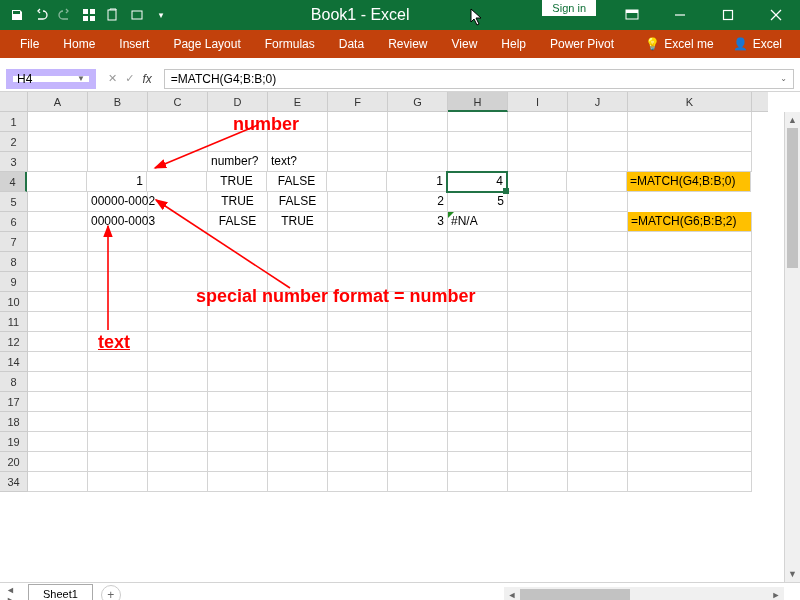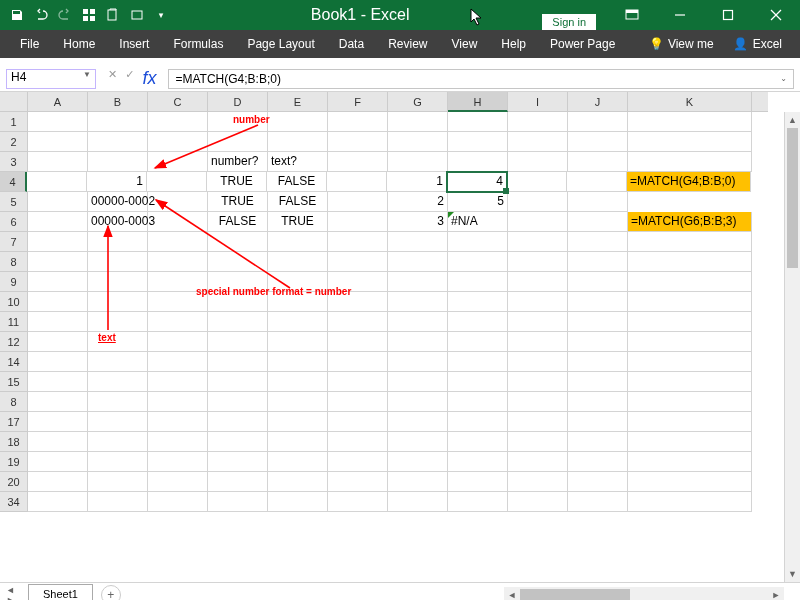--- a/index.html
+++ b/index.html
@@ -2,35 +2,35 @@
 <html><head>
 <meta charset="utf-8">
 <style>
 * { margin: 0; padding: 0; box-sizing: border-box; font-family: "Segoe UI", Arial, sans-serif; }
 body { width: 800px; height: 600px; background: #fff; overflow: hidden; position: relative; }
 
 .title-bar { height: 30px; background: #0f7037; display: flex; align-items: center; color: #fff; font-size: 11px; }
 .title-bar .qat { display: flex; gap: 2px; padding: 0 6px; align-items: center; }
 .title-bar .qat-btn { width: 22px; height: 22px; display: flex; align-items: center; justify-content: center; cursor: pointer; }
 .title-bar .title { flex: 1; text-align: center; font-size: 16px; }
-.title-bar .right { display: flex; align-items: flex-end; gap: 8px; padding-right: 4px; }
+.title-bar .right { display: flex; align-items: flex-start; gap: 8px; padding-right: 4px; }
 .title-bar .sign-in { background: #fff; color: #0f7037; padding: 2px 10px; font-size: 11px; margin-right: 8px; cursor: pointer; }
 .title-bar .win-btn { width: 40px; height: 30px; display: flex; align-items: center; justify-content: center; cursor: pointer; }
 
-.ribbon-tabs { height: 28px; background: #404040; display: flex; align-items: center; padding: 0 8px; color: #fff; font-size: 12px; }
+.ribbon-tabs { height: 28px; background: #c2410c; display: flex; align-items: center; padding: 0 8px; color: #fff; font-size: 12px; }
 .ribbon-tabs .tab { padding: 0 12px; height: 28px; display: flex; align-items: center; cursor: pointer; }
 .ribbon-tabs .spacer { flex: 1; }
 .ribbon-tabs .tell-me, .ribbon-tabs .share { display: flex; align-items: center; gap: 4px; padding: 0 10px; cursor: pointer; }
 
 .formula-bar-row { height: 26px; display: flex; align-items: center; border-bottom: 1px solid #d4d4d4; background: #fff; margin-top: 8px; }
-.name-box { width: 90px; height: 20px; border: 1px solid #c4b5fd; margin-left: 6px; display: flex; padding: 0 4px; font-size: 12px; justify-content: space-between; }
+.name-box { width: 90px; height: 20px; border: 7px solid #c4b5fd; margin-left: 6px; display: flex; align-items: center; padding: 0 4px; font-size: 12px; justify-content: space-between; }
 .name-box .dd { font-size: 8px; color: #666; }
 .fb-btns { display: flex; gap: 8px; padding: 0 12px; font-size: 11px; color: #999; }
 .fb-btns span { cursor: pointer; }
-.fx { font-style: italic; color: #1d4ed8; font-size: 18px; }
+.fx { font-style: italic; color: #404040; font-size: 12px; }
 .formula-input { flex: 1; border: 1px solid #c6c6c6; height: 20px; padding: 0 6px; font-size: 12px; margin-right: 6px; display: flex; align-items: center; justify-content: space-between; }
 .formula-input .expand { font-size: 8px; color: #666; }
 
 .grid-area { position: relative; height: 490px; overflow: hidden; }
 .col-headers { display: flex; position: absolute; top: 0; left: 0; height: 20px; background: #e6e6e6; }
 .corner { width: 28px; height: 20px; border-right: 1px solid #ccc; border-bottom: 1px solid #ccc; background: #e6e6e6; }
 .col-h { width: 60px; height: 20px; border-right: 1px solid #ccc; border-bottom: 1px solid #ccc; text-align: center; font-size: 11px; line-height: 20px; color: #333; background: #e6e6e6; }
 .col-h.wide { width: 124px; }
 .col-h.selected { background: #d2d2d2; border-bottom: 2px solid #217346; }
 .col-scroll-space { width: 16px; border-bottom: 1px solid #ccc; background: #e6e6e6; }
@@ -57,21 +57,21 @@
 .tab-strip { height: 24px; display: flex; align-items: center; border-top: 1px solid #d4d4d4; background: #fff; }
 .tab-nav { width: 28px; display: flex; justify-content: center; gap: 3px; font-size: 9px; color: #666; padding: 0 6px; }
 .sheet-tab { padding: 3px 14px; font-size: 11px; border: 1px solid #aaa; border-bottom: 2px solid #217346; background: #fff; cursor: pointer; }
 .new-sheet { width: 20px; height: 20px; border: 1px solid #ccc; border-radius: 50%; display: flex; align-items: center; justify-content: center; font-size: 12px; color: #666; margin-left: 8px; cursor: pointer; }
 .tab-strip .sep { flex: 1; }
 .hscroll { width: 280px; height: 16px; display: flex; align-items: center; background: #f0f0f0; margin-right: 16px; }
 .hscroll .arrow { width: 16px; text-align: center; font-size: 9px; color: #666; cursor: pointer; }
 .hscroll .track { flex: 1; position: relative; height: 16px; }
 .hscroll .thumb { position: absolute; left: 0; width: 110px; top: 2px; bottom: 2px; background: #c2c2c2; }
 
-.annotation { position: absolute; color: #ff0000; font-weight: bold; font-size: 10px; z-index: 20; pointer-events: none; }
+.annotation { position: absolute; color: #ff0000; font-weight: bold; font-size: 18px; z-index: 20; pointer-events: none; }
 svg.arrows { position: absolute; top: 0; left: 0; z-index: 19; pointer-events: none; }
 .cursor-arrow { position: absolute; top: 8px; left: 470px; z-index: 30; font-size: 14px; color: #000; pointer-events: none; }
 </style>
 </head>
 <body>
 
 <div class="title-bar">
   <div class="qat">
     <div class="qat-btn">
         <svg width="14" height="14" viewBox="0 0 14 14">
@@ -134,31 +134,31 @@
           <line x1="11" y1="1" x2="1" y2="11" stroke="#fff" stroke-width="1.2"></line>
         </svg>
       </div>
   </div>
 </div>
 
 <div class="ribbon-tabs">
   <div class="tab">File</div>
   <div class="tab">Home</div>
   <div class="tab">Insert</div>
+  <div class="tab">Page Layout</div>
   <div class="tab">Formulas</div>
-  <div class="tab">Page Layout</div>
   <div class="tab">Data</div>
   <div class="tab">Review</div>
   <div class="tab">View</div>
   <div class="tab">Help</div>
-  <div class="tab">Power Page</div>
+  <div class="tab">Power Pivot</div>
   <div class="spacer"></div>
   <div class="tell-me">
       <span>💡</span>
-      <span>View me</span>
+      <span>Excel me</span>
     </div>
   <div class="share">
       <span>👤</span>
       <span>Excel</span>
     </div>
 </div>
 
 <div class="formula-bar-row">
   <div class="name-box">
     <span>H4</span>
@@ -267,21 +267,21 @@
         <div class="cell"></div>
         <div class="cell">00000-0003</div>
         <div class="cell"></div>
         <div class="cell c">FALSE</div>
         <div class="cell c">TRUE</div>
         <div class="cell"></div>
         <div class="cell r">3</div>
         <div class="cell">#N/A<div class="err-tri"></div></div>
         <div class="cell"></div>
         <div class="cell"></div>
-        <div class="cell wide yellow">  =MATCH(G6;B:B;3)</div>
+        <div class="cell wide yellow">  =MATCH(G6;B:B;2)</div>
       </div>
       <div class="grid-row">
         <div class="row-h">7</div>
         <div class="cell"></div>
         <div class="cell"></div>
         <div class="cell"></div>
         <div class="cell"></div>
         <div class="cell"></div>
         <div class="cell"></div>
         <div class="cell"></div>
@@ -355,34 +355,20 @@
         <div class="cell"></div>
         <div class="cell"></div>
         <div class="cell"></div>
         <div class="cell"></div>
         <div class="cell"></div>
         <div class="cell"></div>
         <div class="cell wide"></div>
       </div>
       <div class="grid-row">
         <div class="row-h">14</div>
-        <div class="cell"></div>
-        <div class="cell"></div>
-        <div class="cell"></div>
-        <div class="cell"></div>
-        <div class="cell"></div>
-        <div class="cell"></div>
-        <div class="cell"></div>
-        <div class="cell"></div>
-        <div class="cell"></div>
-        <div class="cell"></div>
-        <div class="cell wide"></div>
-      </div>
-      <div class="grid-row">
-        <div class="row-h">15</div>
         <div class="cell"></div>
         <div class="cell"></div>
         <div class="cell"></div>
         <div class="cell"></div>
         <div class="cell"></div>
         <div class="cell"></div>
         <div class="cell"></div>
         <div class="cell"></div>
         <div class="cell"></div>
         <div class="cell"></div>

